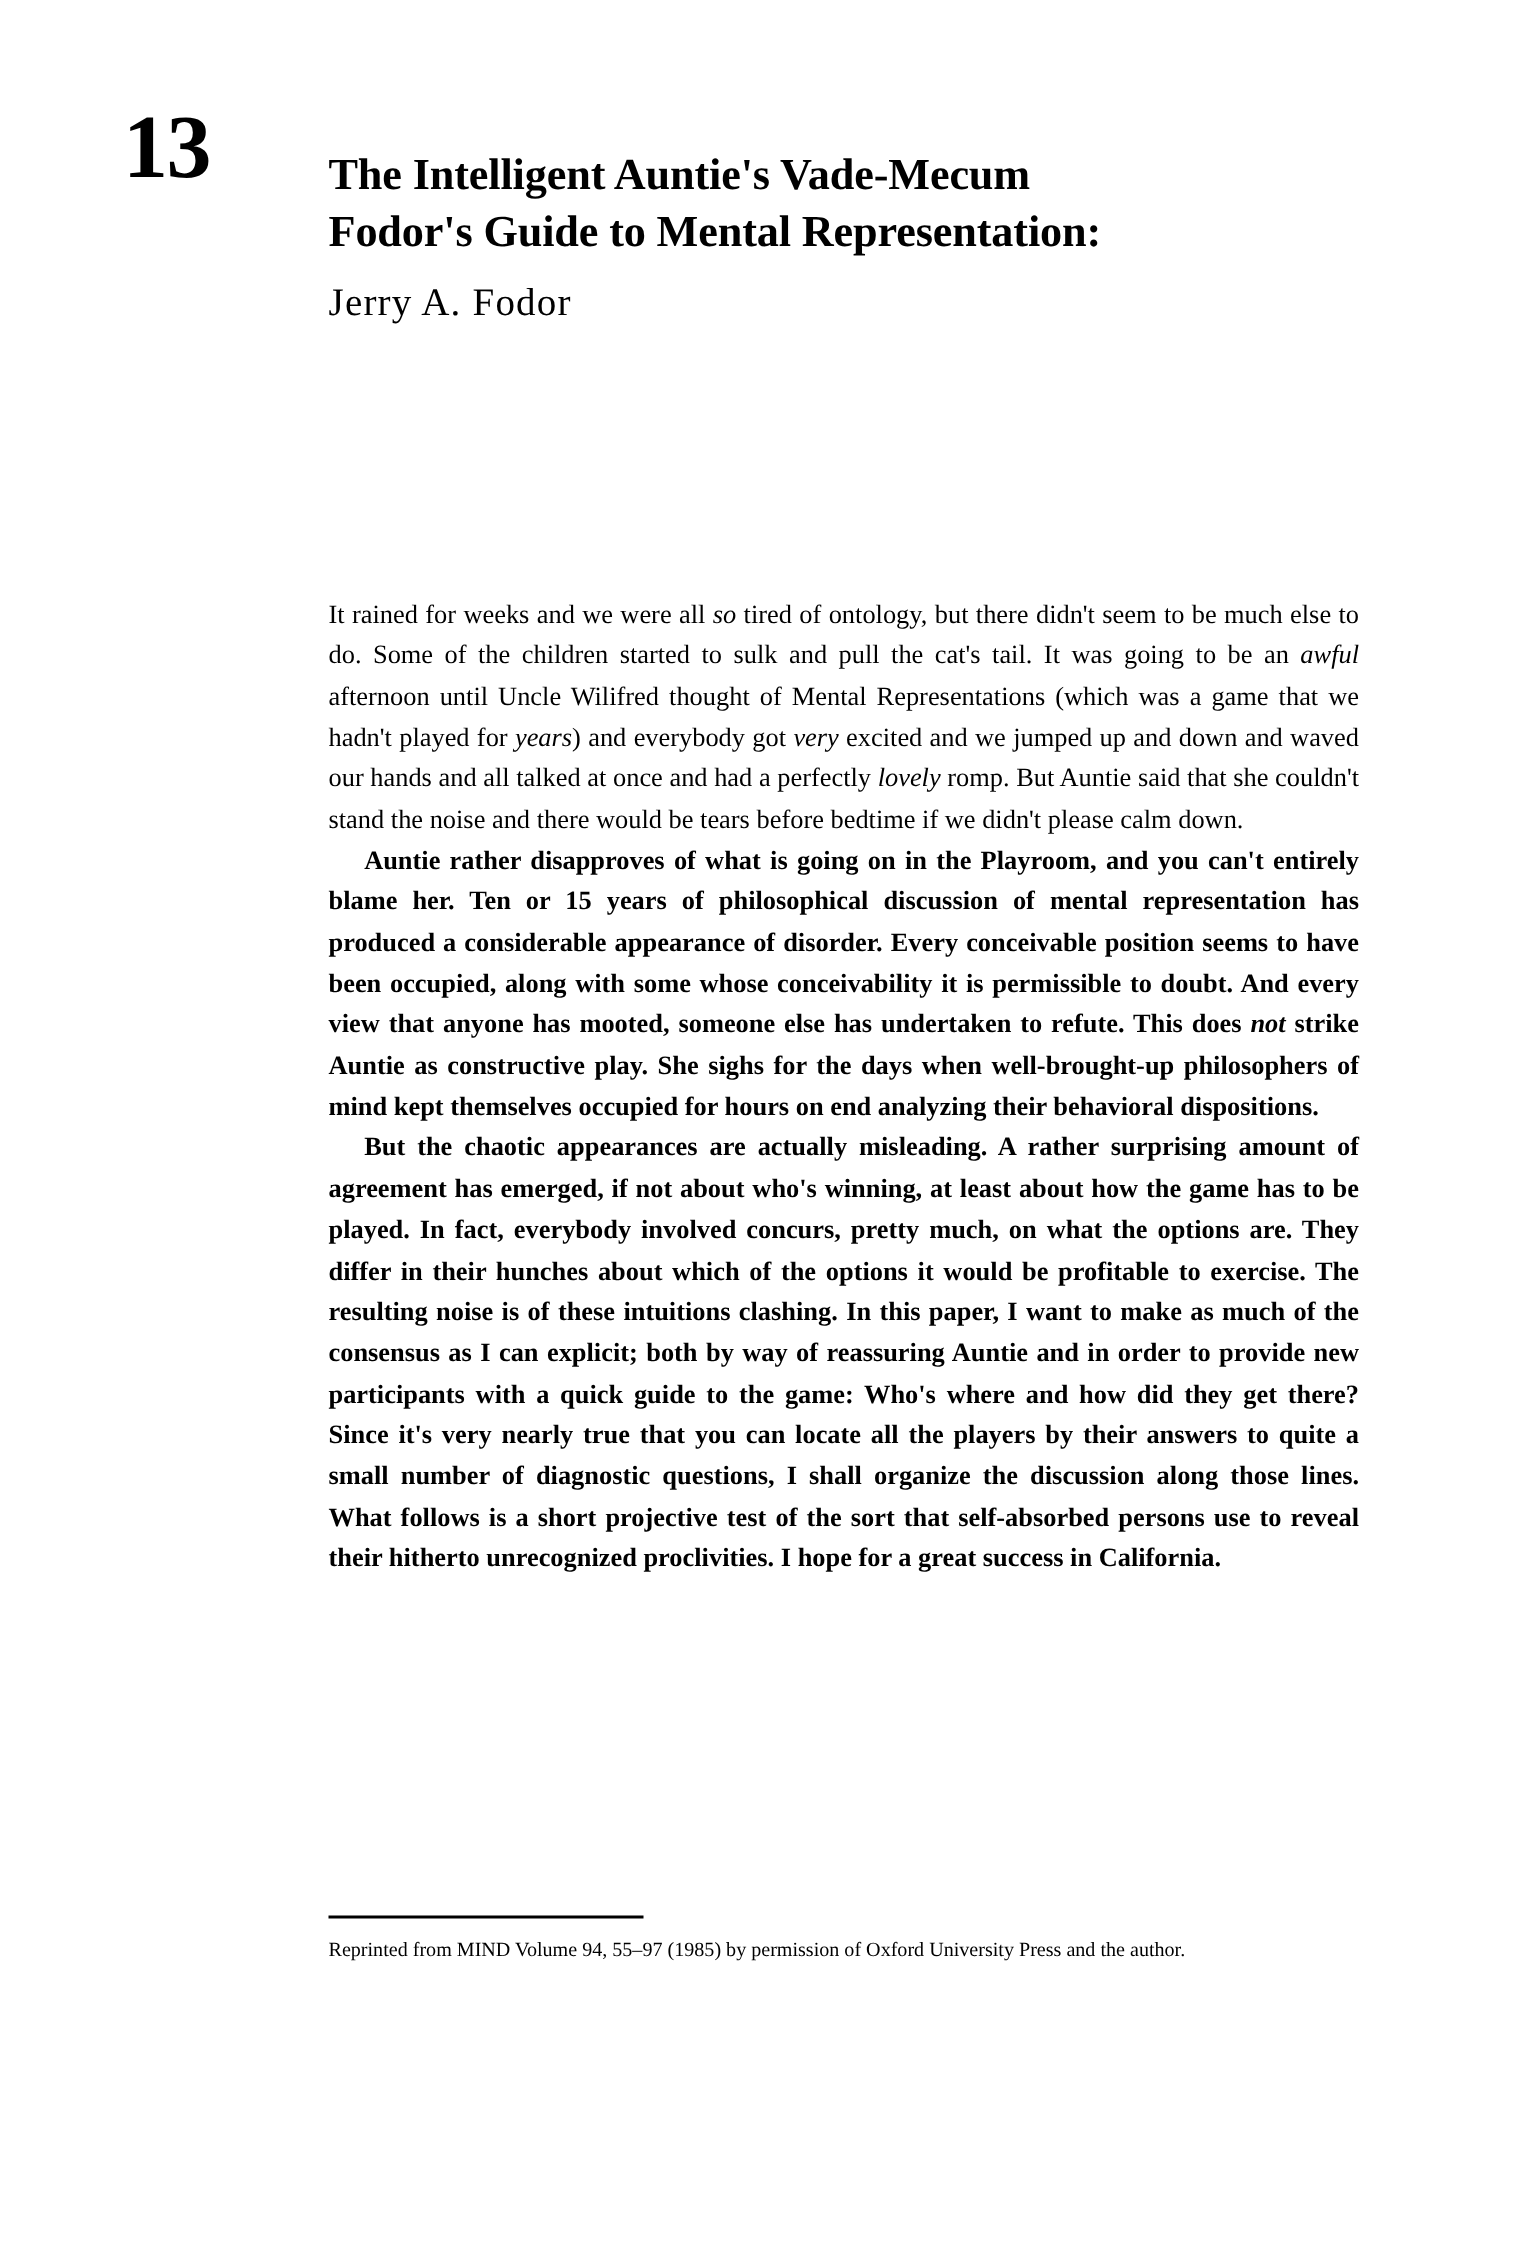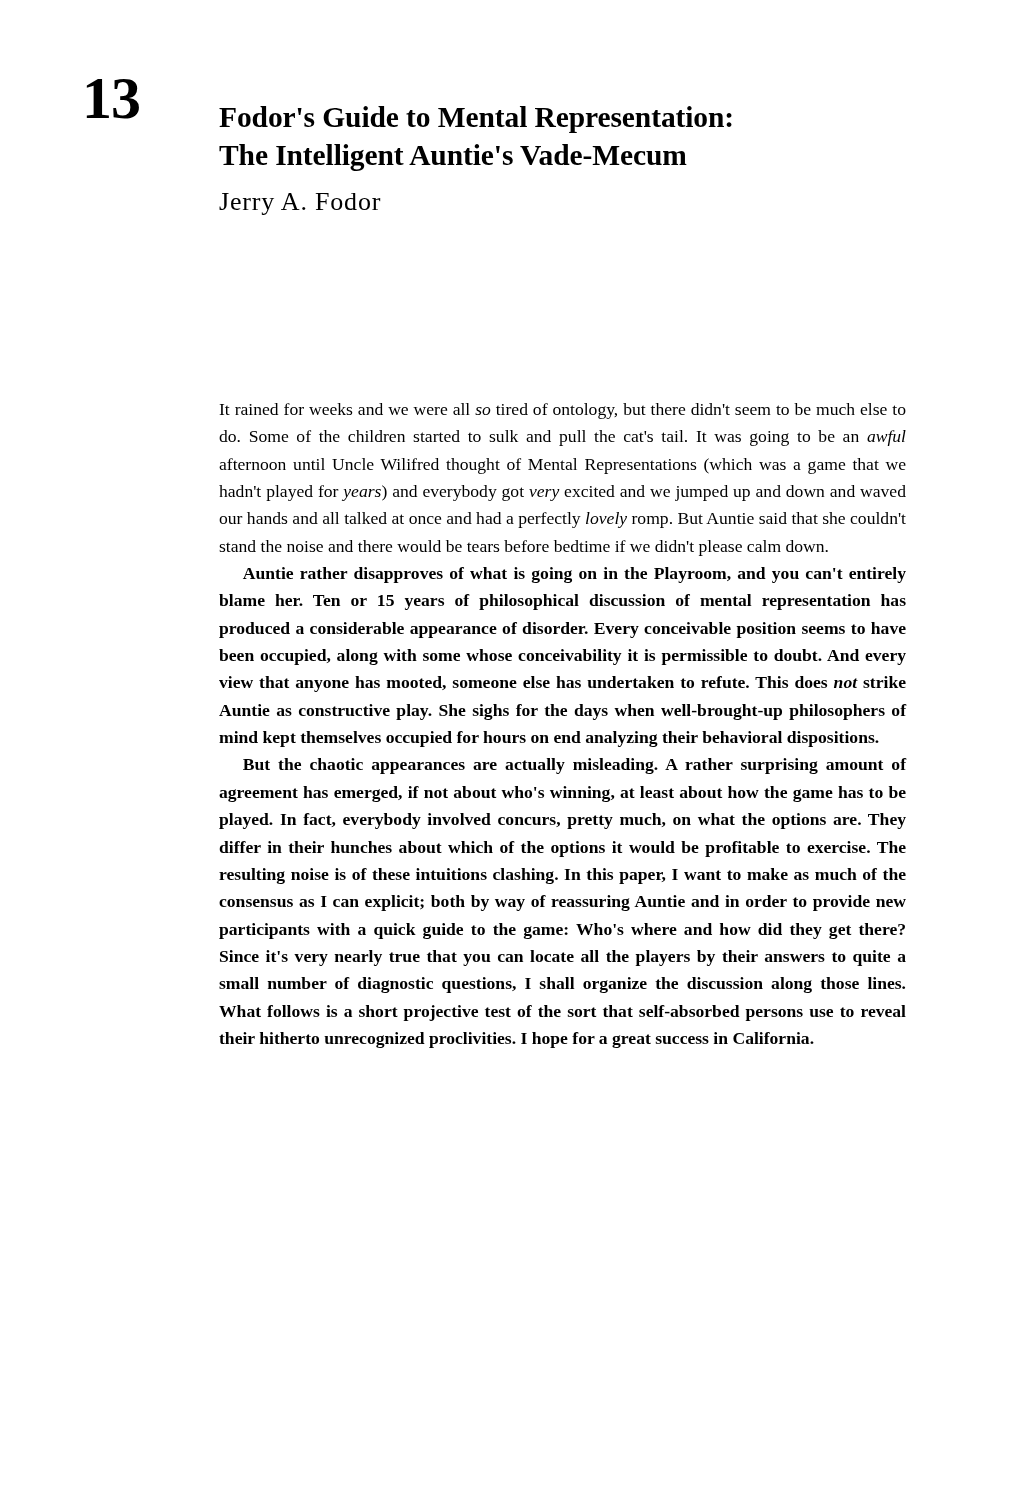--- a/index.html
+++ b/index.html
@@ -110,27 +110,31 @@
   }
 </style>
 </head>
 <body>
 
 <div class="page">
 
   <div class="chapter-head">
     <div class="chapter-number">13</div>
     <h1 class="chapter-title">
+      <span class="tline">The Intelligent Auntie's Vade-Mecum</span>
       <span class="tline">Fodor's Guide to Mental Representation:</span>
-      <span class="tline">The Intelligent Auntie's Vade-Mecum</span>
     </h1>
   </div>
 
   <div class="author">Jerry A. Fodor</div>
 
   <div class="body-text">
     <p>It rained for weeks and we were all <em>so</em> tired of ontology, but there didn't seem to be much else to do. Some of the children started to sulk and pull the cat's tail. It was going to be an <em>awful</em> afternoon until Uncle Wilifred thought of Mental Representations (which was a game that we hadn't played for <em>years</em>) and everybody got <em>very</em> excited and we jumped up and down and waved our hands and all talked at once and had a perfectly <em>lovely</em> romp. But Auntie said that she couldn't stand the noise and there would be tears before bedtime if we didn't please calm down.</p>
     <p>Auntie rather disapproves of what is going on in the Playroom, and you can't entirely blame her. Ten or 15 years of philosophical discussion of mental representation has produced a considerable appearance of disorder. Every conceivable position seems to have been occupied, along with some whose conceivability it is permissible to doubt. And every view that anyone has mooted, someone else has undertaken to refute. This does <em>not</em> strike Auntie as constructive play. She sighs for the days when well-brought-up philosophers of mind kept themselves occupied for hours on end analyzing their behavioral dispositions.</p>
     <p>But the chaotic appearances are actually misleading. A rather surprising amount of agreement has emerged, if not about who's winning, at least about how the game has to be played. In fact, everybody involved concurs, pretty much, on what the options are. They differ in their hunches about which of the options it would be profitable to exercise. The resulting noise is of these intuitions clashing. In this paper, I want to make as much of the consensus as I can explicit; both by way of reassuring Auntie and in order to provide new participants with a quick guide to the game: Who's where and how did they get there? Since it's very nearly true that you can locate all the players by their answers to quite a small number of diagnostic questions, I shall organize the discussion along those lines. What follows is a short projective test of the sort that self-absorbed persons use to reveal their hitherto unrecognized proclivities. I hope for a great success in California.</p>
   </div>
 
+  <div class="footnote">
+    <div class="footnote-rule"></div>
+    <p class="footnote-text">Reprinted from MIND Volume 94, 55–97 (1985) by permission of Oxford University Press and the author.</p>
+  </div>
 
 </div>
 
 </body></html>

